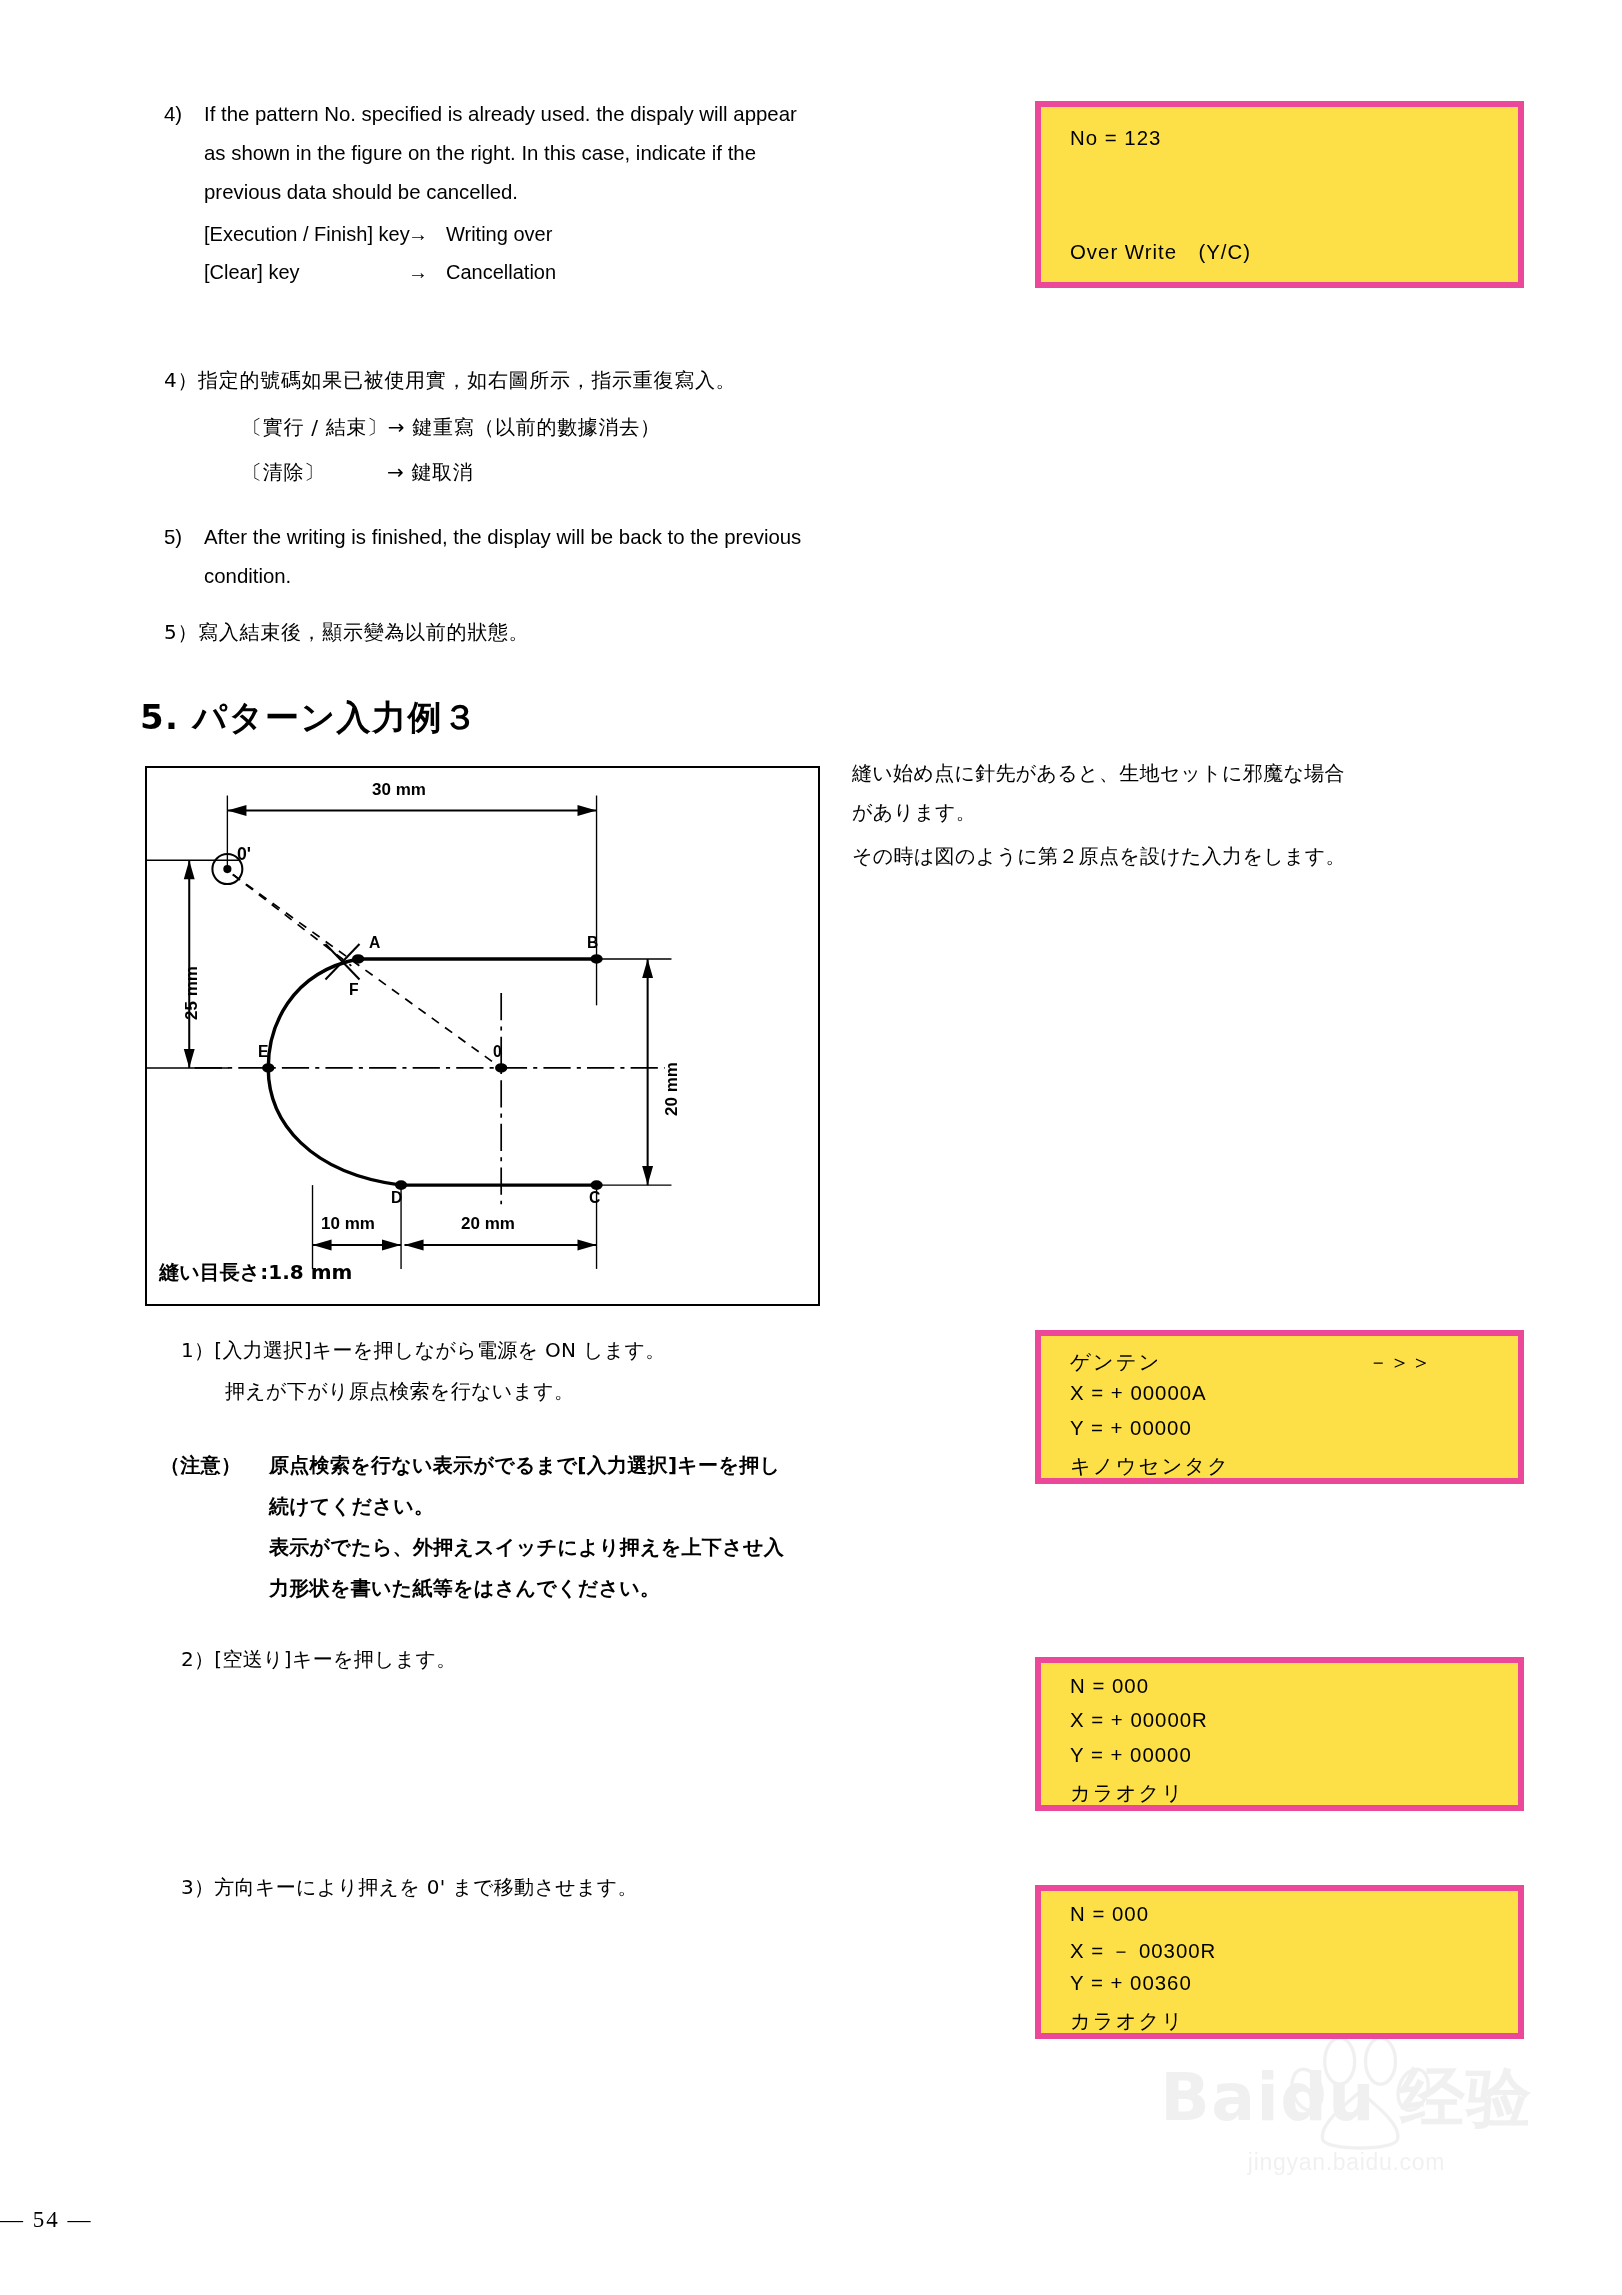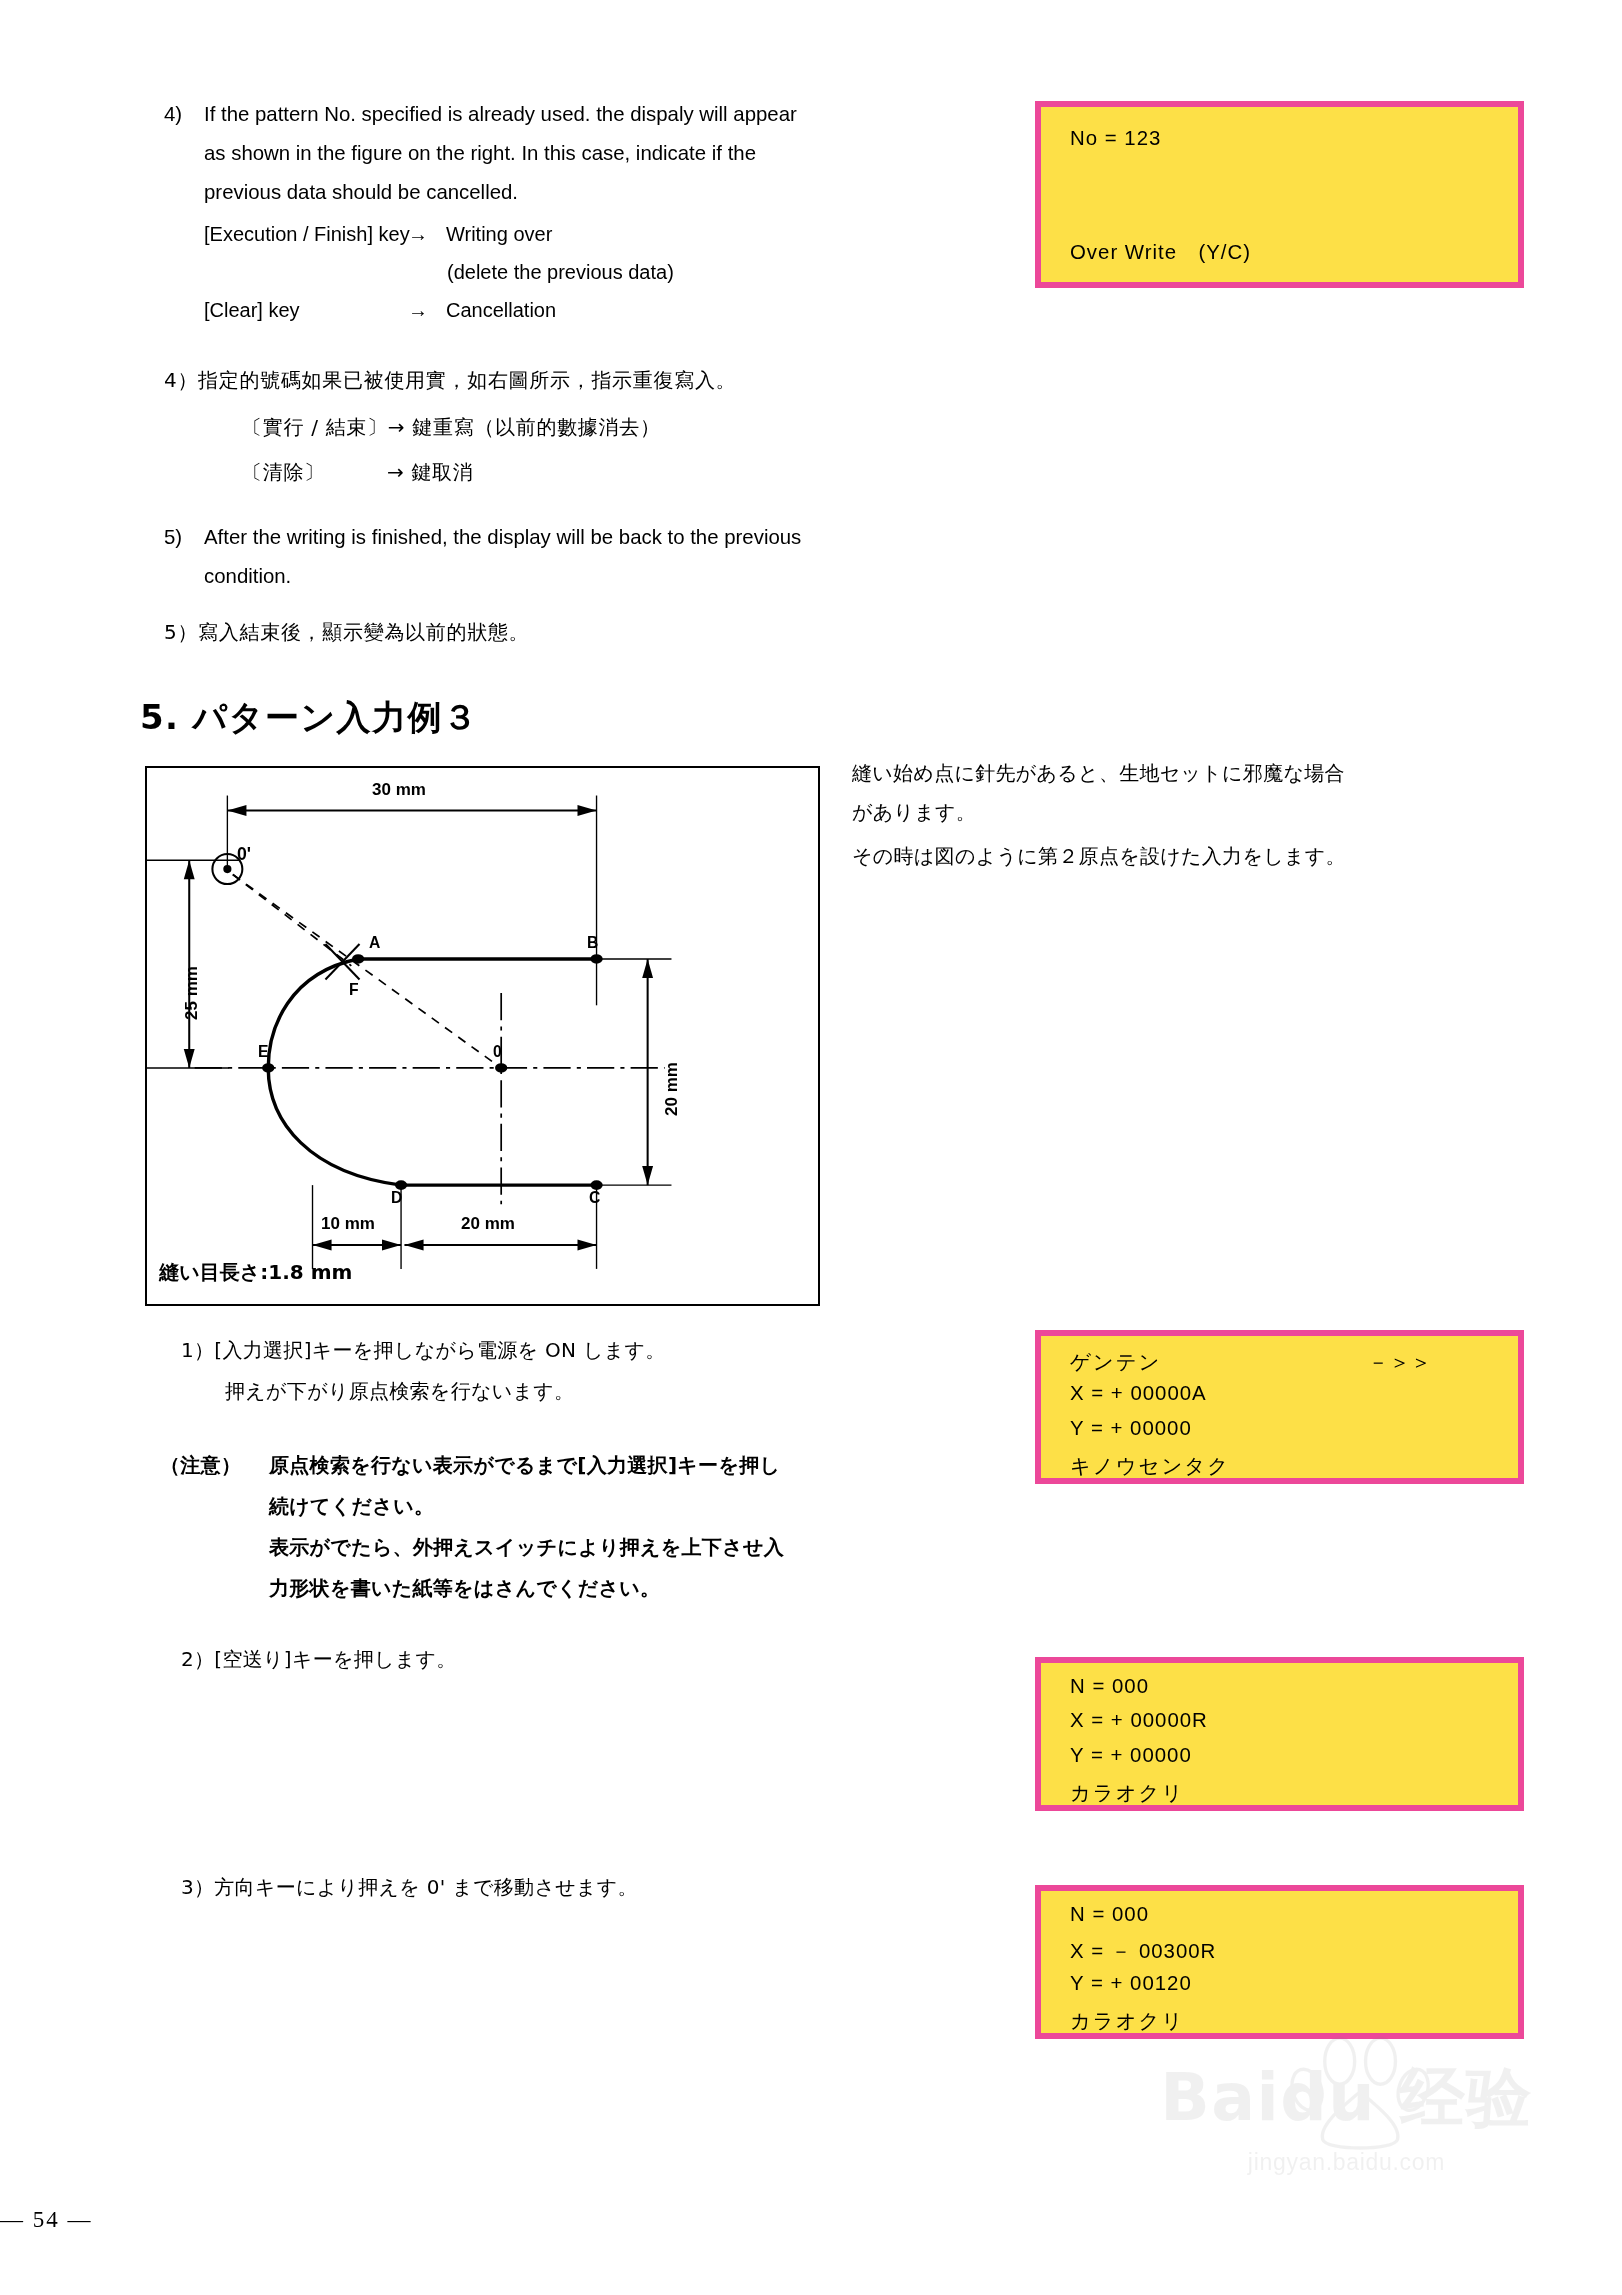--- a/index.html
+++ b/index.html
@@ -185,21 +185,20 @@
       <div class="num-line">If the pattern No. specified is already used. the dispaly will appear</div>
       <div class="num-line">as shown in the figure on the right. In this case, indicate if the</div>
       <div class="num-line">previous data should be cancelled.</div>
 
       <div class="key-table">
         <div class="key-row">
           <span class="key-name">[Execution / Finish] key</span>
           <span class="key-arrow">→</span>
           <span class="key-val">Writing over</span>
         </div>
-        <div class="key-sub">(delete the previous data)</div>
         <div class="key-row">
           <span class="key-name">[Clear] key</span>
           <span class="key-arrow">→</span>
           <span class="key-val">Cancellation</span>
         </div>
       </div>
     </div>
   </div>
 
   <div class="lcd" style="left:1035px; top:101px; width:489px; height:187px;">
@@ -335,21 +334,21 @@
     <div class="lcd-line" style="left:29px; top:46px;">X = +  00000R</div>
     <div class="lcd-line" style="left:29px; top:81px;">Y = +  00000</div>
     <div class="lcd-line cjkl" style="left:29px; top:116px;">カラオクリ</div>
   </div>
 
   <div class="jp-line" style="left:181px; top:1871px;">3）方向キーにより押えを 0' まで移動させます。</div>
 
   <div class="lcd" style="left:1035px; top:1885px; width:489px; height:154px;">
     <div class="lcd-line" style="left:29px; top:11.6px;">N = 000</div>
     <div class="lcd-line" style="left:29px; top:46px;">X = － 00300R</div>
-    <div class="lcd-line" style="left:29px; top:81px;">Y = +  00120</div>
+    <div class="lcd-line" style="left:29px; top:81px;">Y = +  00360</div>
     <div class="lcd-line cjkl" style="left:29px; top:116px;">カラオクリ</div>
   </div>
 
   <div class="watermark" style="left:1135px; top:2034px;">
     <svg width="423" height="119" viewBox="0 0 620 175">
       <g fill="none" stroke="#808080" stroke-width="5">
         <ellipse cx="300" cy="40" rx="22" ry="34"></ellipse>
         <ellipse cx="360" cy="40" rx="22" ry="34"></ellipse>
         <ellipse cx="252" cy="82" rx="21" ry="31" transform="rotate(-18 252 82)"></ellipse>
         <ellipse cx="408" cy="82" rx="21" ry="31" transform="rotate(18 408 82)"></ellipse>

